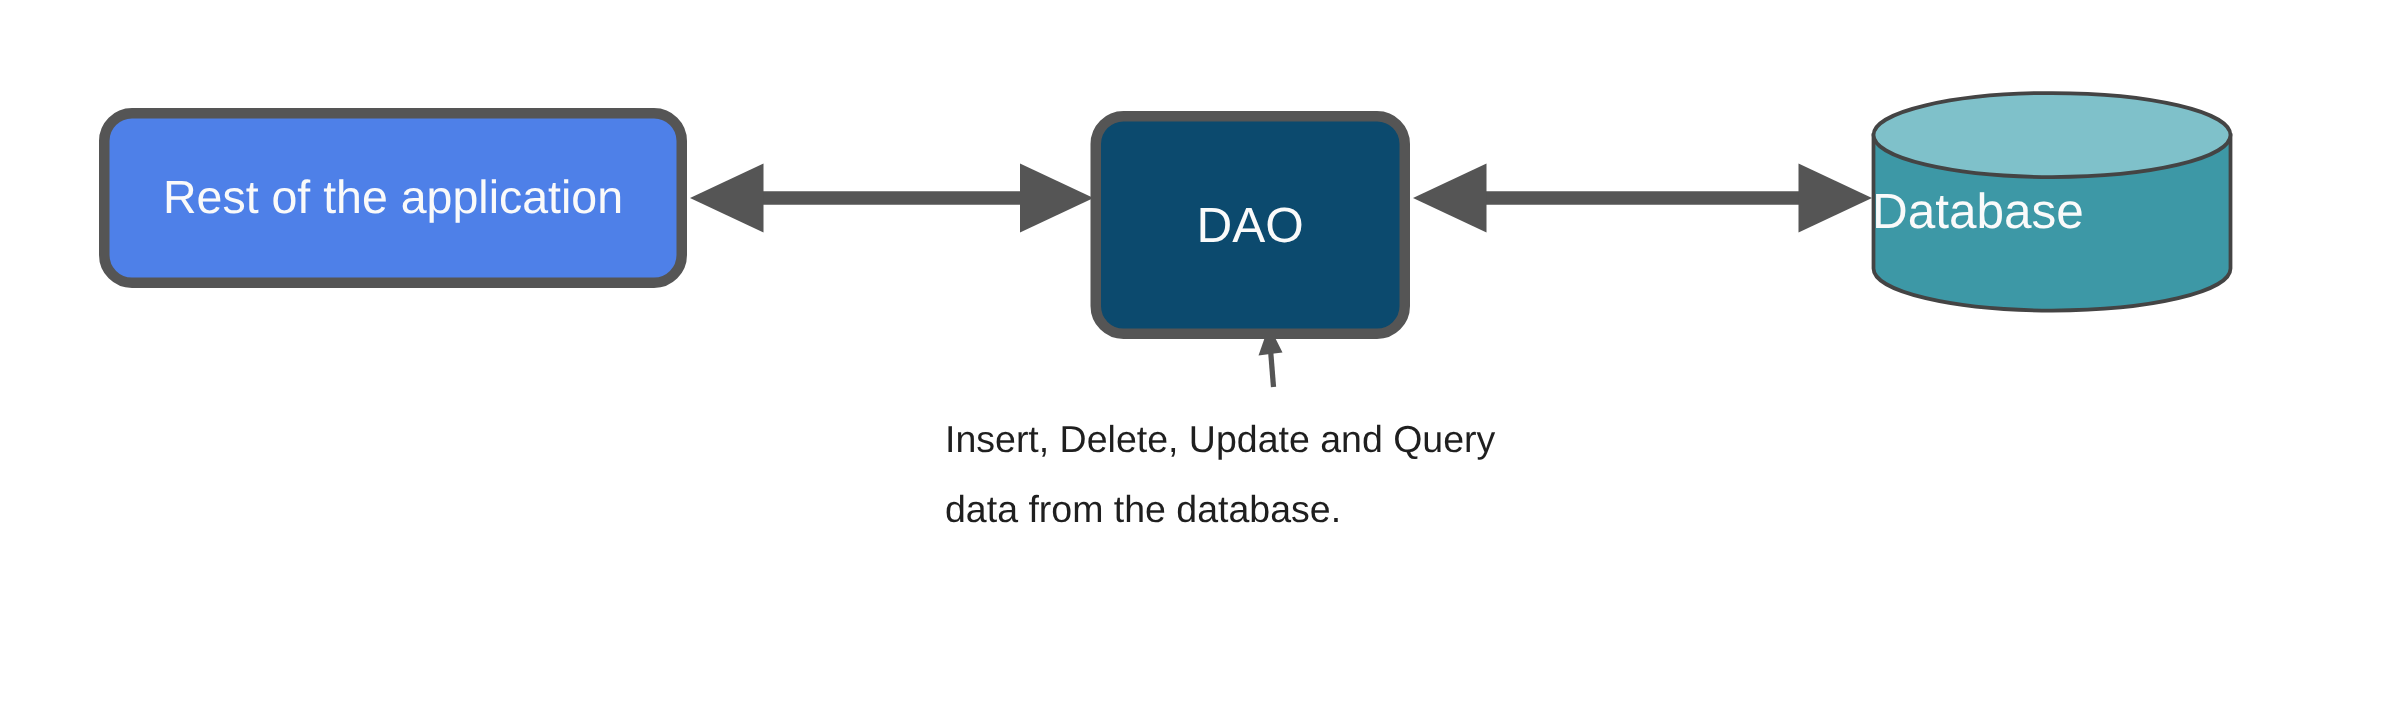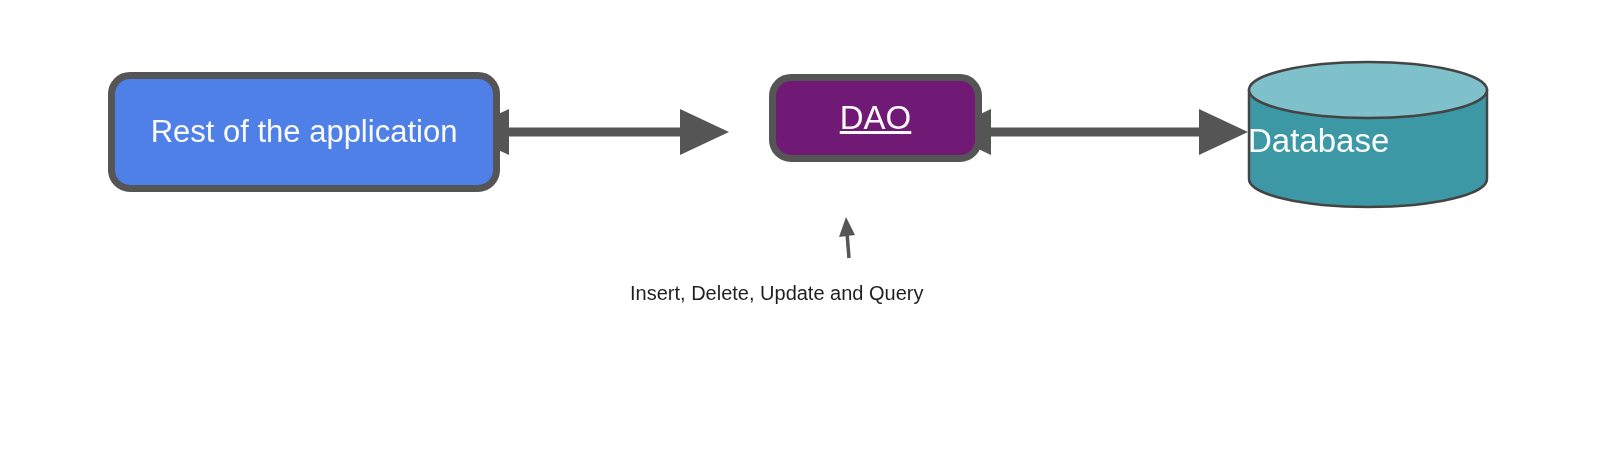--- a/index.html
+++ b/index.html
@@ -25,54 +25,52 @@
   .node {
     position: absolute;
     box-sizing: border-box;
     display: flex;
     align-items: center;
     justify-content: center;
     border: 7px solid #555555;
     border-radius: 22px;
     color: #fafafa;
     text-align: center;
-    margin-left: 42px;
   }
   .node-app {
     left: 66px;
     top: 72px;
     width: 392px;
     height: 120px;
     background: #4e80e8;
     font-size: 31px;
   }
   .node-dao {
     left: 727px;
     top: 74px;
     width: 213px;
-    height: 88px;
-    background: #701a75;
+    height: 152px;
+    background: #0c4a6e;
     font-size: 33px;
-    text-decoration: underline;
   }
   .db-label {
     position: absolute;
     left: 1248px;
     top: 122px;
     width: 238px;
     text-align: left;
     color: #fafafa;
     font-size: 33px;
   }
   .annotation {
     position: absolute;
     left: 630px;
     top: 270px;
     color: #1f1f1f;
-    font-size: 20px;
+    font-size: 25px;
     line-height: 47px;
     white-space: nowrap;
   }
 </style>
 </head>
 <body>
 
 <div class="canvas">
 
   <svg class="layer" width="1600" height="470" viewBox="0 0 1600 470" xmlns="http://www.w3.org/2000/svg">
@@ -107,15 +105,16 @@
   <div class="node node-dao">
     <span>DAO</span>
   </div>
 
   <div class="db-label">
     <span>Database</span>
   </div>
 
   <div class="annotation">
     <div>Insert, Delete, Update and Query</div>
+    <div>data from the database.</div>
   </div>
 
 </div>
 
 </body></html>

